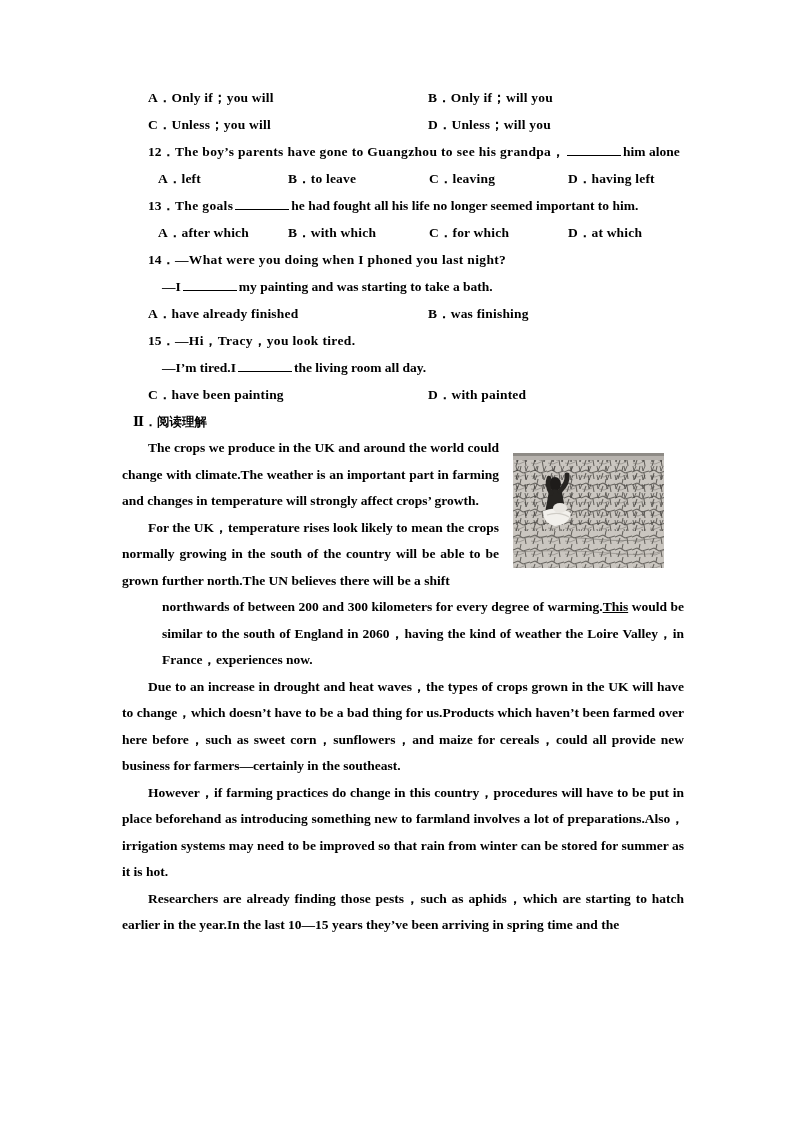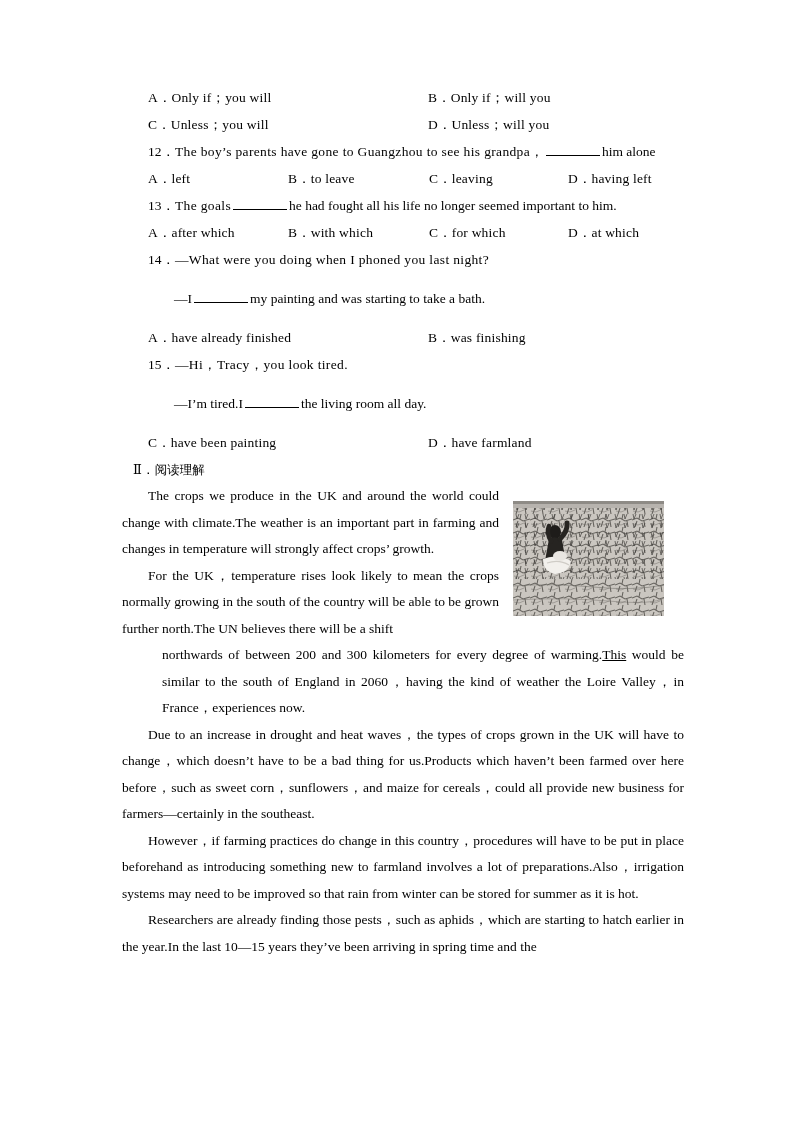--- a/index.html
+++ b/index.html
@@ -14,20 +14,21 @@
     font-family: "Liberation Serif", "DejaVu Serif", serif;
     color: #000000;
     overflow: hidden;
   }
   .page {
     position: absolute;
     left: 0;
     top: 0;
     width: 705px;
     height: 1123px;
+    font-weight: bold;
   }
   
   .content {
     position: absolute;
     left: 122px;
     top: 84px;
     width: 562px;
   }
 
   
@@ -37,21 +38,21 @@
     line-height: 27px;
     font-size: 13.5px;
   }
   .opt {
     position: absolute;
     top: 0;
     white-space: nowrap;
     letter-spacing: 0.2px;
   }
   
-  .c4 .o-a { left: 26px; }
+  .c4 .o-a { left: 36px; }
   .c4 .o-b { left: 166px; }
   .c4 .o-c { left: 307px; }
   .c4 .o-d { left: 446px; }
   
   .c2 .o-a { left: 26px; }
   .c2 .o-b { left: 306px; }
   .c2 .o-c { left: 26px; }
   .c2 .o-d { left: 306px; text-align: center; }
 
   .opt-letter {
@@ -66,21 +67,21 @@
     text-indent: 26px;
     text-align: justify;
     text-justify: inter-word;
     margin: 0;
   }
   .qstem.cont { text-indent: 0; }
   .dialog-line {
     font-size: 13.5px;
     line-height: 27px;
     text-indent: 40px;
-    margin: 12px;
+    margin: 0;
   }
   .blank {
     display: inline-block;
     border-bottom: 1px solid #000;
     width: 54px;
     height: 12px;
     margin: 0 2px;
     vertical-align: baseline;
   }
 
@@ -160,21 +161,21 @@
     <p class="dialog-line"><span>—I</span><span class="blank"></span><span>my painting and was starting to take a bath.</span></p>
     <div class="opt-row c2">
       <span class="opt o-a"><span class="opt-letter">A</span><span class="opt-sep">．</span><span>have already finished</span></span>
       <span class="opt o-b"><span class="opt-letter">B</span><span class="opt-sep">．</span><span>was finishing</span></span>
     </div>
 
     <p class="qstem"><span>15．</span><span class="sp">—Hi，Tracy，you look tired.</span></p>
     <p class="dialog-line"><span>—I’m tired.I</span><span class="blank"></span><span>the living room all day.</span></p>
     <div class="opt-row c2">
       <span class="opt o-c"><span class="opt-letter">C</span><span class="opt-sep">．</span><span>have been painting</span></span>
-      <span class="opt o-d"><span class="opt-letter">D</span><span class="opt-sep">．</span><span>have farmland</span></span>
+      <span class="opt o-d"><span class="opt-letter">D</span><span class="opt-sep">．</span><span>with painted</span></span>
     </div>
 
     <p class="section-head"><span>Ⅱ</span><span>．</span><span class="cn">阅读理解</span></p>
 
     <div class="passage">
 
       <div class="figure">
         <svg viewBox="0 0 151 115" preserveAspectRatio="none">
           <defs>
             <linearGradient id="gsky" x1="0" y1="0" x2="0" y2="1">

